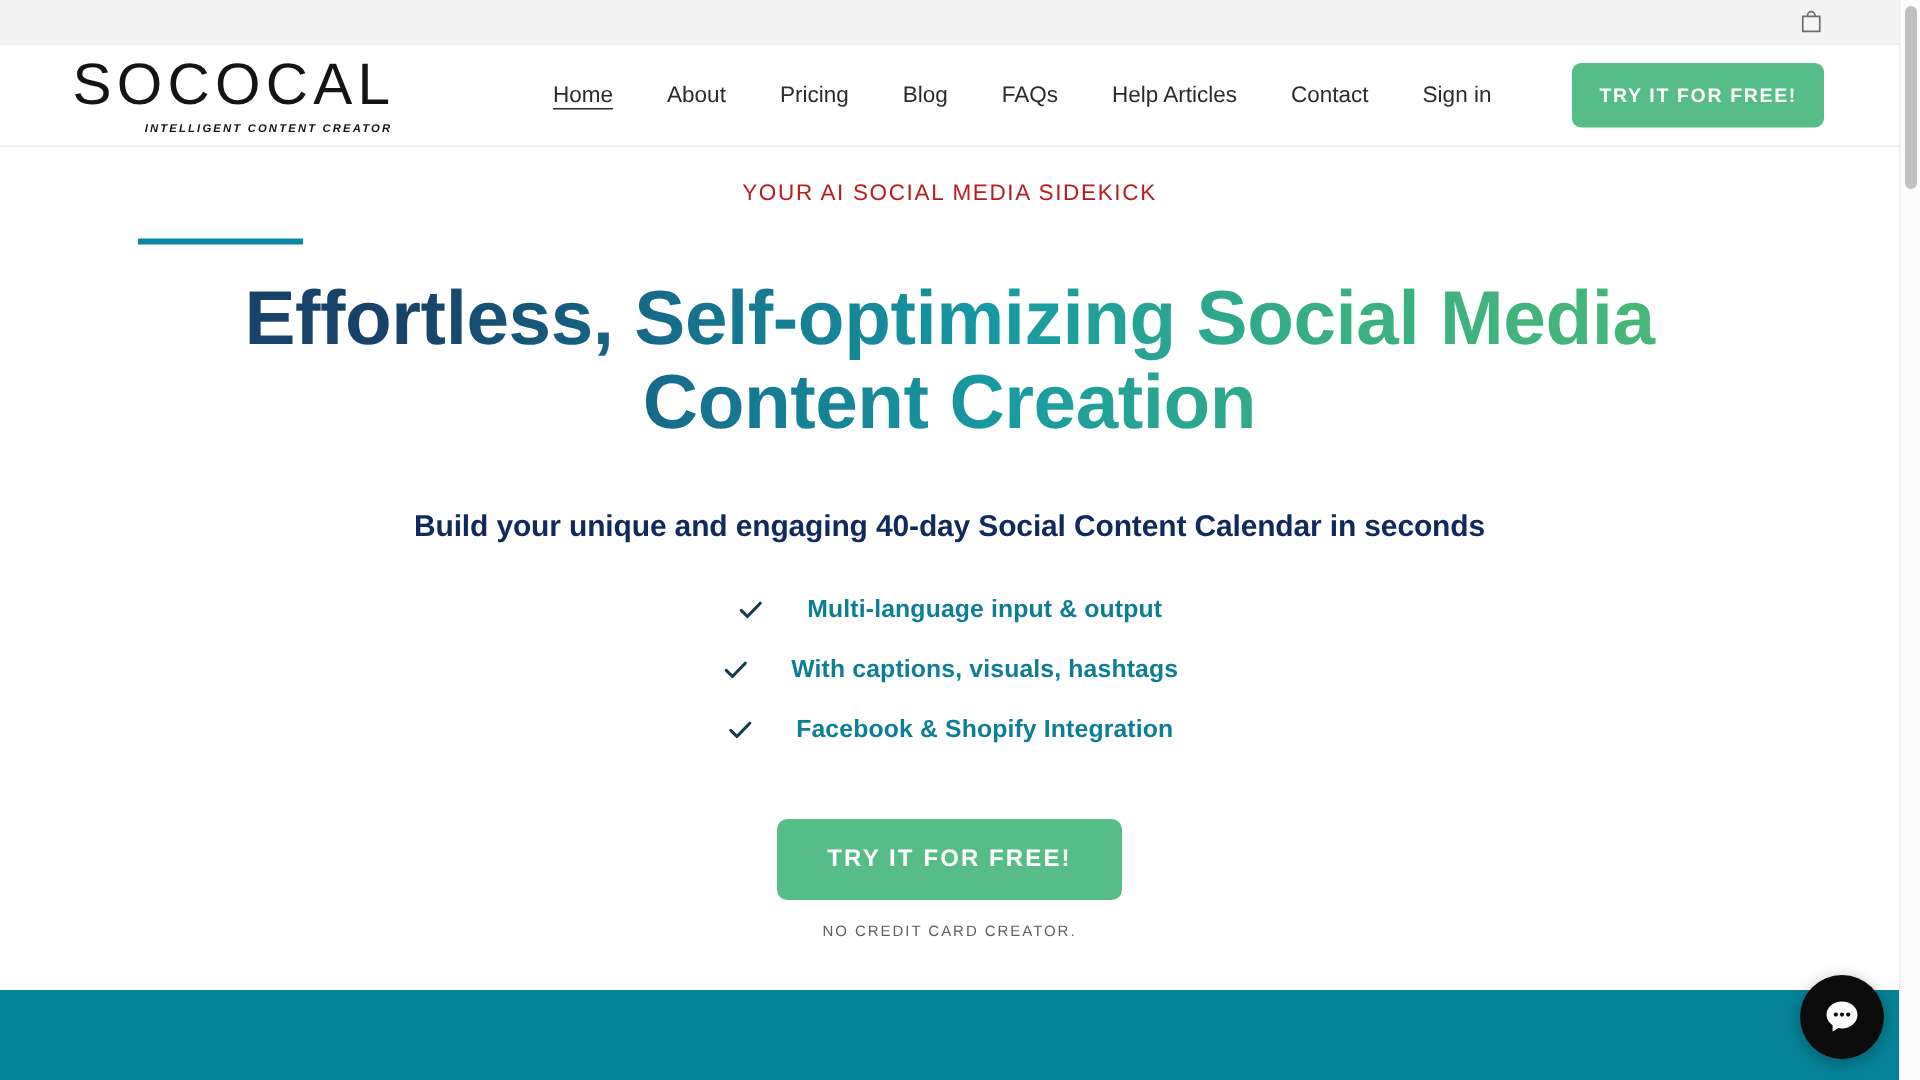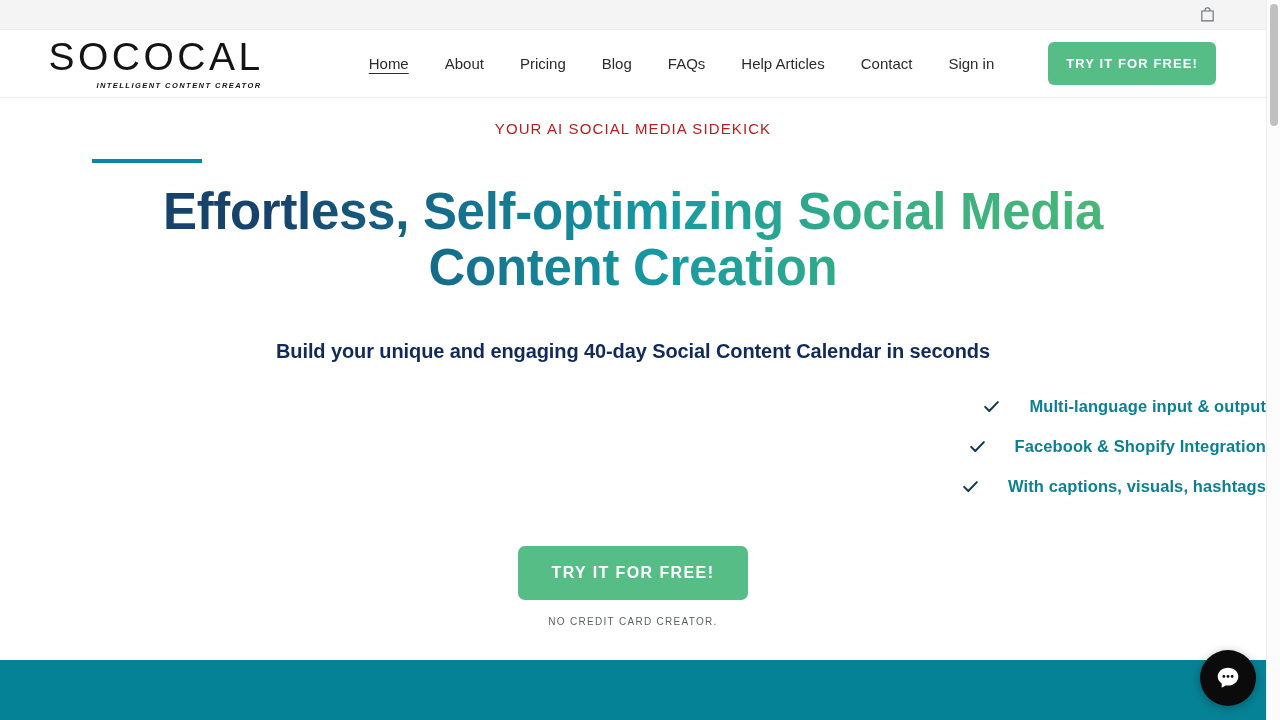--- a/index.html
+++ b/index.html
@@ -151,21 +151,21 @@
     font-size: 20px;
     font-weight: 700;
     color: #112a5c;
     letter-spacing: -0.1px;
   }
 
   .feature-list {
     margin-top: 34px;
     display: flex;
     flex-direction: column;
-    align-items: flex-end;
+    align-items: center;
     gap: 21px;
   }
   .feature-item {
     display: flex;
     align-items: center;
     gap: 28px;
   }
   .check-icon {
     width: 19px;
     height: 19px;
@@ -305,30 +305,30 @@
         </span>
         <span class="feature-text">Multi-language input &amp; output</span>
       </li>
 
       <li class="feature-item">
         <span class="check-icon">
           <svg width="19" height="19" viewBox="0 0 24 24" fill="none" stroke="#123a52" stroke-width="2.6" stroke-linecap="round" stroke-linejoin="round">
             <path d="M4 12.5l5.2 5.2L20 6.5"></path>
           </svg>
         </span>
-        <span class="feature-text">Facebook &amp; Shopify Integration</span>
+        <span class="feature-text">With captions, visuals, hashtags</span>
       </li>
 
       <li class="feature-item">
         <span class="check-icon">
           <svg width="19" height="19" viewBox="0 0 24 24" fill="none" stroke="#123a52" stroke-width="2.6" stroke-linecap="round" stroke-linejoin="round">
             <path d="M4 12.5l5.2 5.2L20 6.5"></path>
           </svg>
         </span>
-        <span class="feature-text">With captions, visuals, hashtags</span>
+        <span class="feature-text">Facebook &amp; Shopify Integration</span>
       </li>
 
     </ul>
 
     <div class="hero-cta-wrap">
       <button class="btn-green hero-cta">TRY IT FOR FREE!</button>
       <div class="no-credit">NO CREDIT CARD CREATOR.</div>
     </div>
 
   </section>

